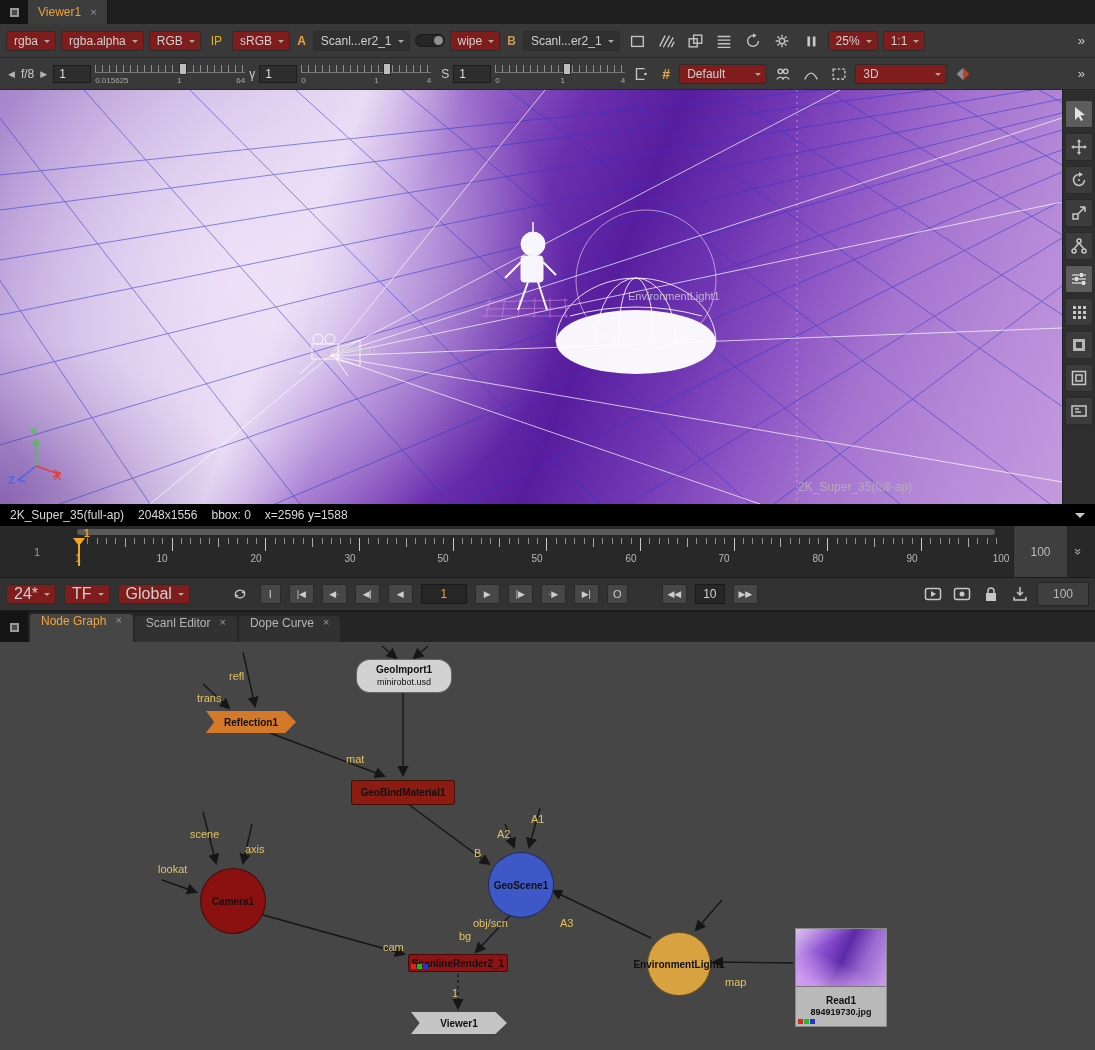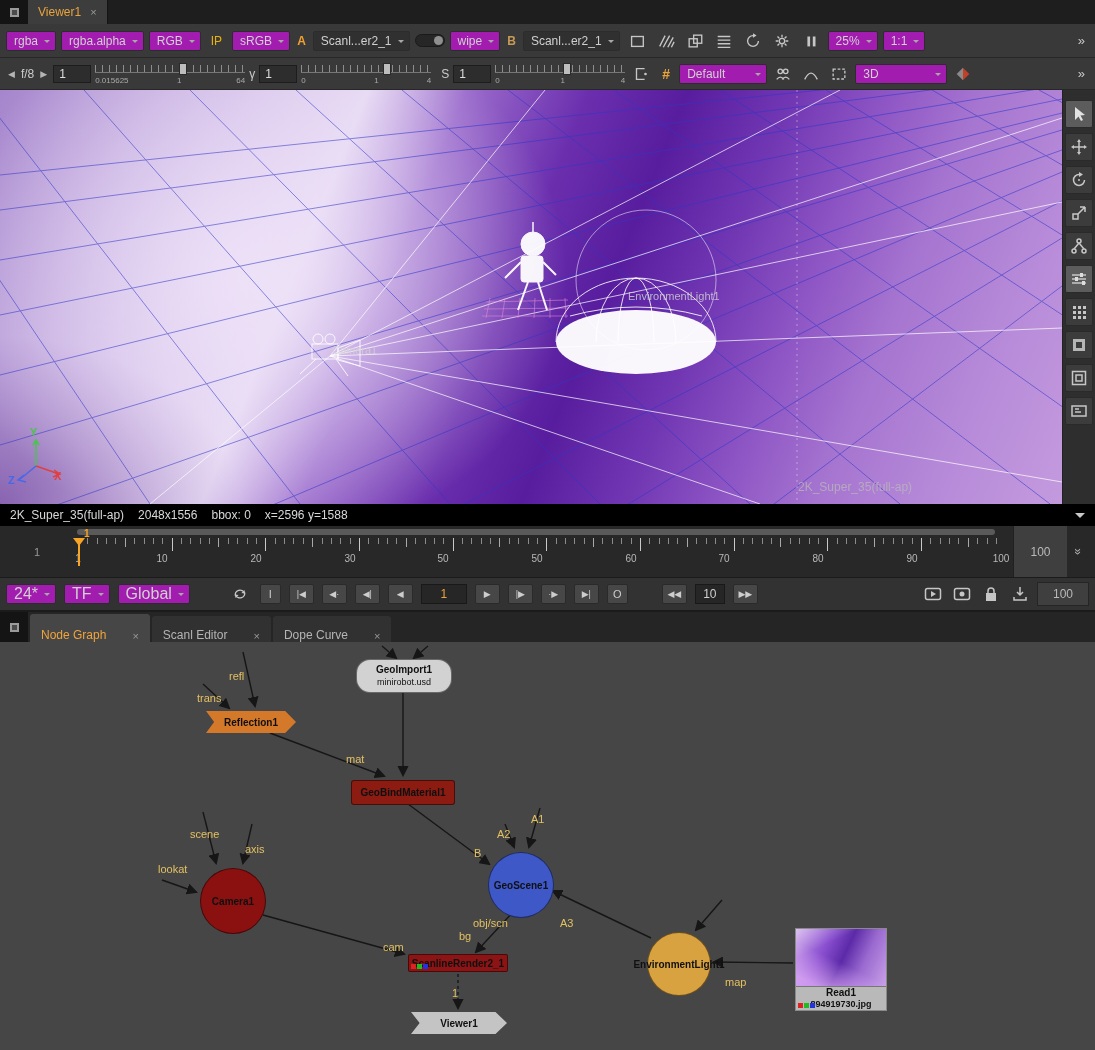--- a/index.html
+++ b/index.html
@@ -11,21 +11,21 @@
 .tabbar{height:24px;background:#1e1e1e;display:flex;align-items:stretch}
 .grip{width:28px;background:#141414;display:flex;align-items:center;justify-content:center}
 .grip .sq{width:9px;height:9px;border:2px solid #9a9a9a;background:#4a4a4a}
 .tab{display:flex;align-items:center;gap:9px;padding:0 10px;background:#3d3d3d;color:#e8a33d;font-size:12px;border-right:1px solid #141414}
 .tab .x{color:#9a9a9a;font-size:11px;line-height:1}
 
 
 .toolbar{display:flex;align-items:center;gap:5px;background:#393939;border-bottom:1px solid #272727;padding:0 6px;color:#ccc;font-size:12px}
 .t1{height:34px}
 .t2{height:32px;gap:4px}
-.dd{position:relative;display:inline-flex;align-items:center;height:20px;background:#a21caf;border:1px solid #2c2c2c;border-radius:2px;padding:0 17px 0 7px;color:#d0d0d0;white-space:nowrap}
+.dd{position:relative;display:inline-flex;align-items:center;height:20px;background:#7f1d1d;border:1px solid #2c2c2c;border-radius:2px;padding:0 17px 0 7px;color:#d0d0d0;white-space:nowrap}
 .dd::after{content:"";position:absolute;right:5px;top:50%;margin-top:-1px;border:3.5px solid transparent;border-top-color:#a8a8a8}
 .dd.dark{background:#303030}
 .dd.wide{min-width:88px;justify-content:space-between}
 .tbtn{display:inline-flex;align-items:center;justify-content:center;height:20px;padding:0 5px;border-radius:2px;color:#cfcfcf}
 .tbtn.dim{color:#eab308}
 .ab{font-weight:bold;font-size:12px;padding:0 2px}
 .ab.a{color:#f0a030}
 .ab.b{color:#c79a55}
 .pill{position:relative;width:30px;height:13px;background:#262626;border-radius:7px;border:1px solid #1a1a1a}
 .pill .knob{position:absolute;right:1px;top:1px;width:9px;height:9px;border-radius:50%;background:#8f8f8f}
@@ -85,41 +85,41 @@
 .pbtn{display:inline-flex;align-items:center;justify-content:center;min-width:25px;height:20px;background:#474747;border:1px solid #2a2a2a;border-radius:2px;color:#cdcdcd;font-size:9px;white-space:nowrap}
 .pbtn.letter{font-size:11px;min-width:21px}
 .framebox{display:inline-flex;align-items:center;justify-content:center;min-width:46px;height:20px;background:#262626;border:1px solid #191919;color:#e8a33d;font-size:12px}
 .jumpbox{min-width:28px;color:#d0d0d0}
 .pb-right{margin-left:auto;display:flex;align-items:center;gap:5px}
 .endbox{min-width:52px;height:24px;background:#3f3f3f;border:1px solid #252525;display:flex;align-items:center;justify-content:center;color:#b9b9b9;font-size:12px}
 
 
 .tabbar2{height:30px;background:#252525;display:flex;align-items:flex-end;gap:2px}
 .tabbar2 .grip{align-self:stretch}
-.tab2{display:flex;align-items:flex-end;gap:26px;height:26px;padding:0 11px;background:#313131;color:#b5b5b5;font-size:12px;border-radius:3px 3px 0 0}
+.tab2{display:flex;align-items:flex-start;gap:9px;height:26px;padding:0 11px;background:#313131;color:#b5b5b5;font-size:12px;border-radius:3px 3px 0 0}
 .tab2.active{background:#464646;color:#f0a43c;height:28px}
 .tab2 .x{color:#989898;font-size:11px}
 
 
 .nodegraph{position:relative;height:408px;background:#464646;overflow:hidden}
 .ng-svg{position:absolute;left:0;top:0;pointer-events:none}
 .node{position:absolute;display:flex;align-items:center;justify-content:center;border:1px solid rgba(0,0,0,.5);color:#101010;font-size:10px;font-weight:bold;text-align:center}
 .node.circle{border-radius:50%}
 .node .nname{white-space:nowrap}
 .node.pill2{border-radius:14px;flex-direction:column;line-height:1.25}
 .node .sub{font-weight:normal;font-size:9px}
 .node.tag{clip-path:polygon(0 0,88% 0,100% 50%,88% 100%,0 100%,9% 50%);border:none}
 .plabel{position:absolute;color:#e3c161;font-size:11px;pointer-events:none;white-space:nowrap}
 .read{flex-direction:column;background:#b9b9b9;width:92px;padding:0;border:1px solid #8a8a8a}
 .thumb{width:90px;height:58px;border-bottom:1px solid #777;
  background:
   linear-gradient(155deg,rgba(255,255,255,.35) 0%,rgba(255,255,255,0) 30%),
   linear-gradient(25deg,rgba(220,170,245,.8) 10%,rgba(220,170,245,0) 45%),
   linear-gradient(115deg,#c9a0e8 0%,#8a4fd0 32%,#5c2aa8 52%,#9a6ad0 72%,#c9a0e8 100%)}
-.rlabel{display:flex;flex-direction:column;align-items:center;line-height:1.2;padding:0 0}
+.rlabel{display:flex;flex-direction:column;align-items:center;line-height:1.2;padding:8px 0}
 .rlabel span{font-size:9px}
 .rlabel .t1r{font-size:10px;font-weight:bold}
 .chips{position:absolute;left:2px;bottom:2px;display:flex;gap:1px}
 .chips i{display:block;width:5px;height:5px}
 .c.r{background:#d22}.c.g{background:#2b2}.c.b{background:#23d}
 </style>
 </head>
 <body>
 
 <div class="app">

